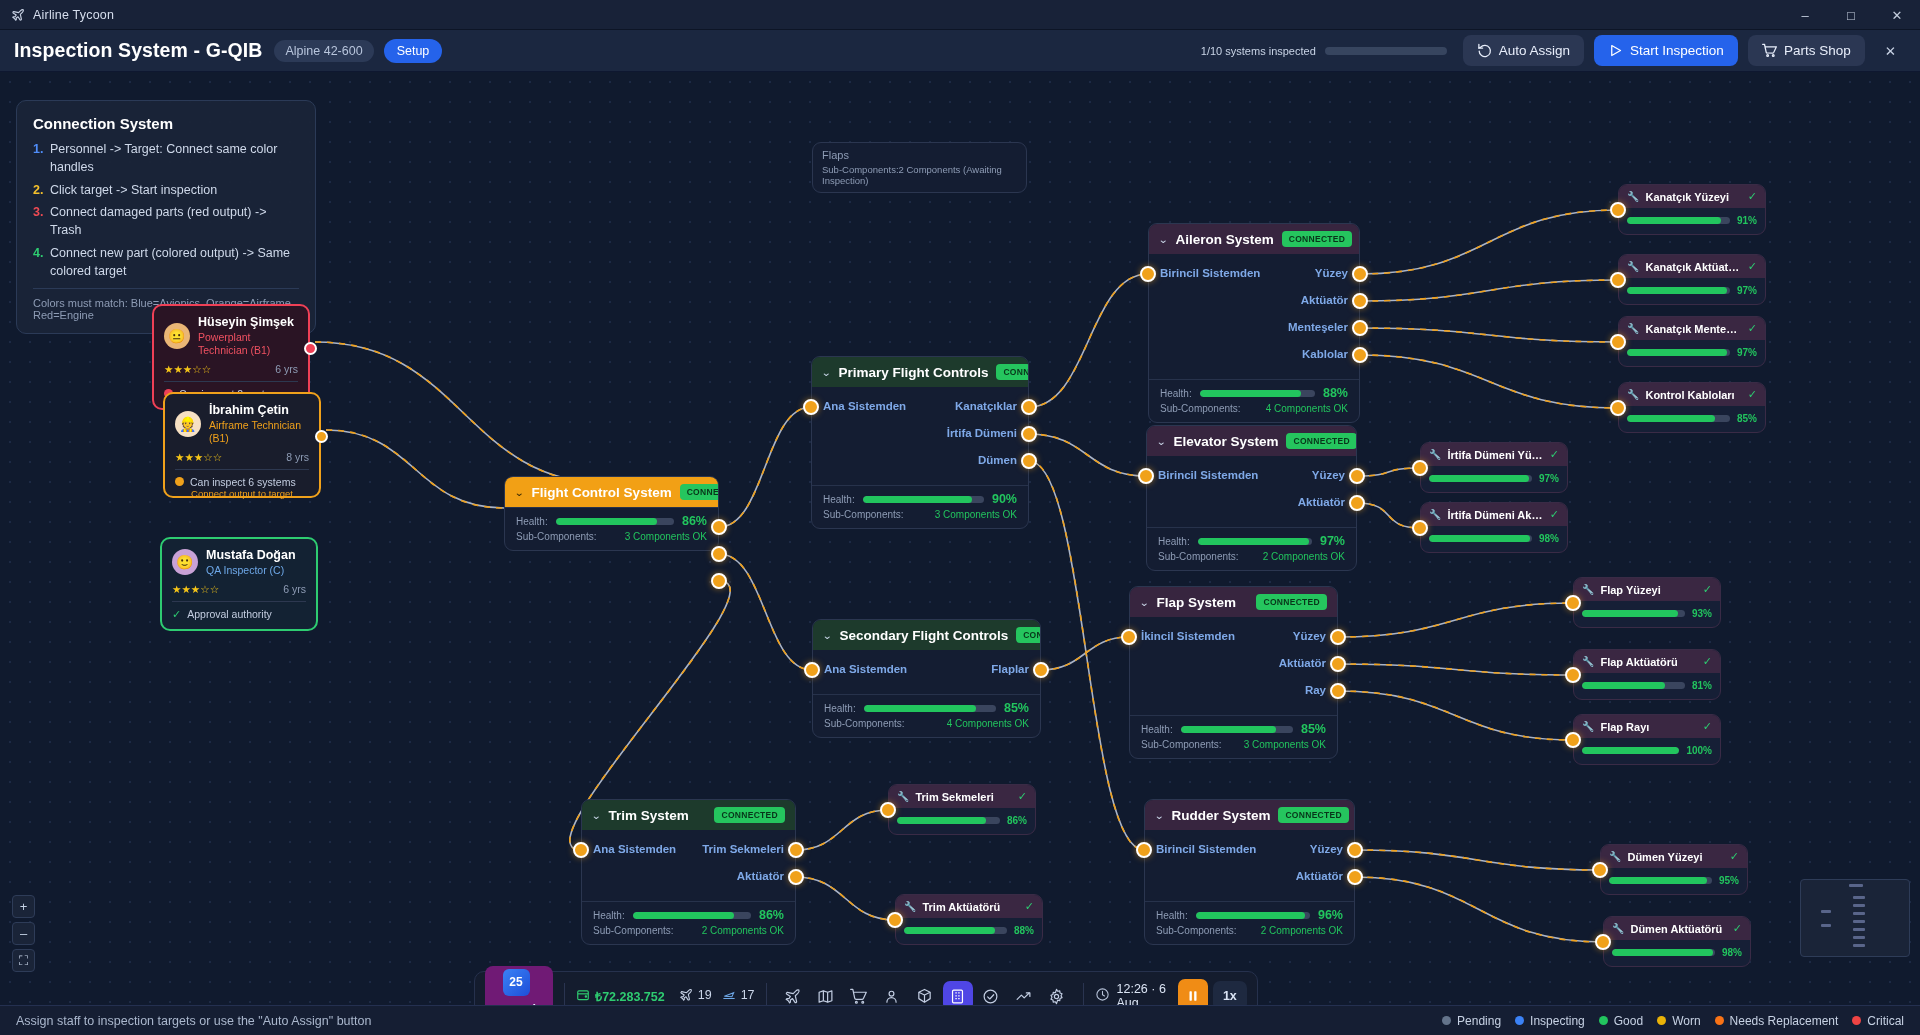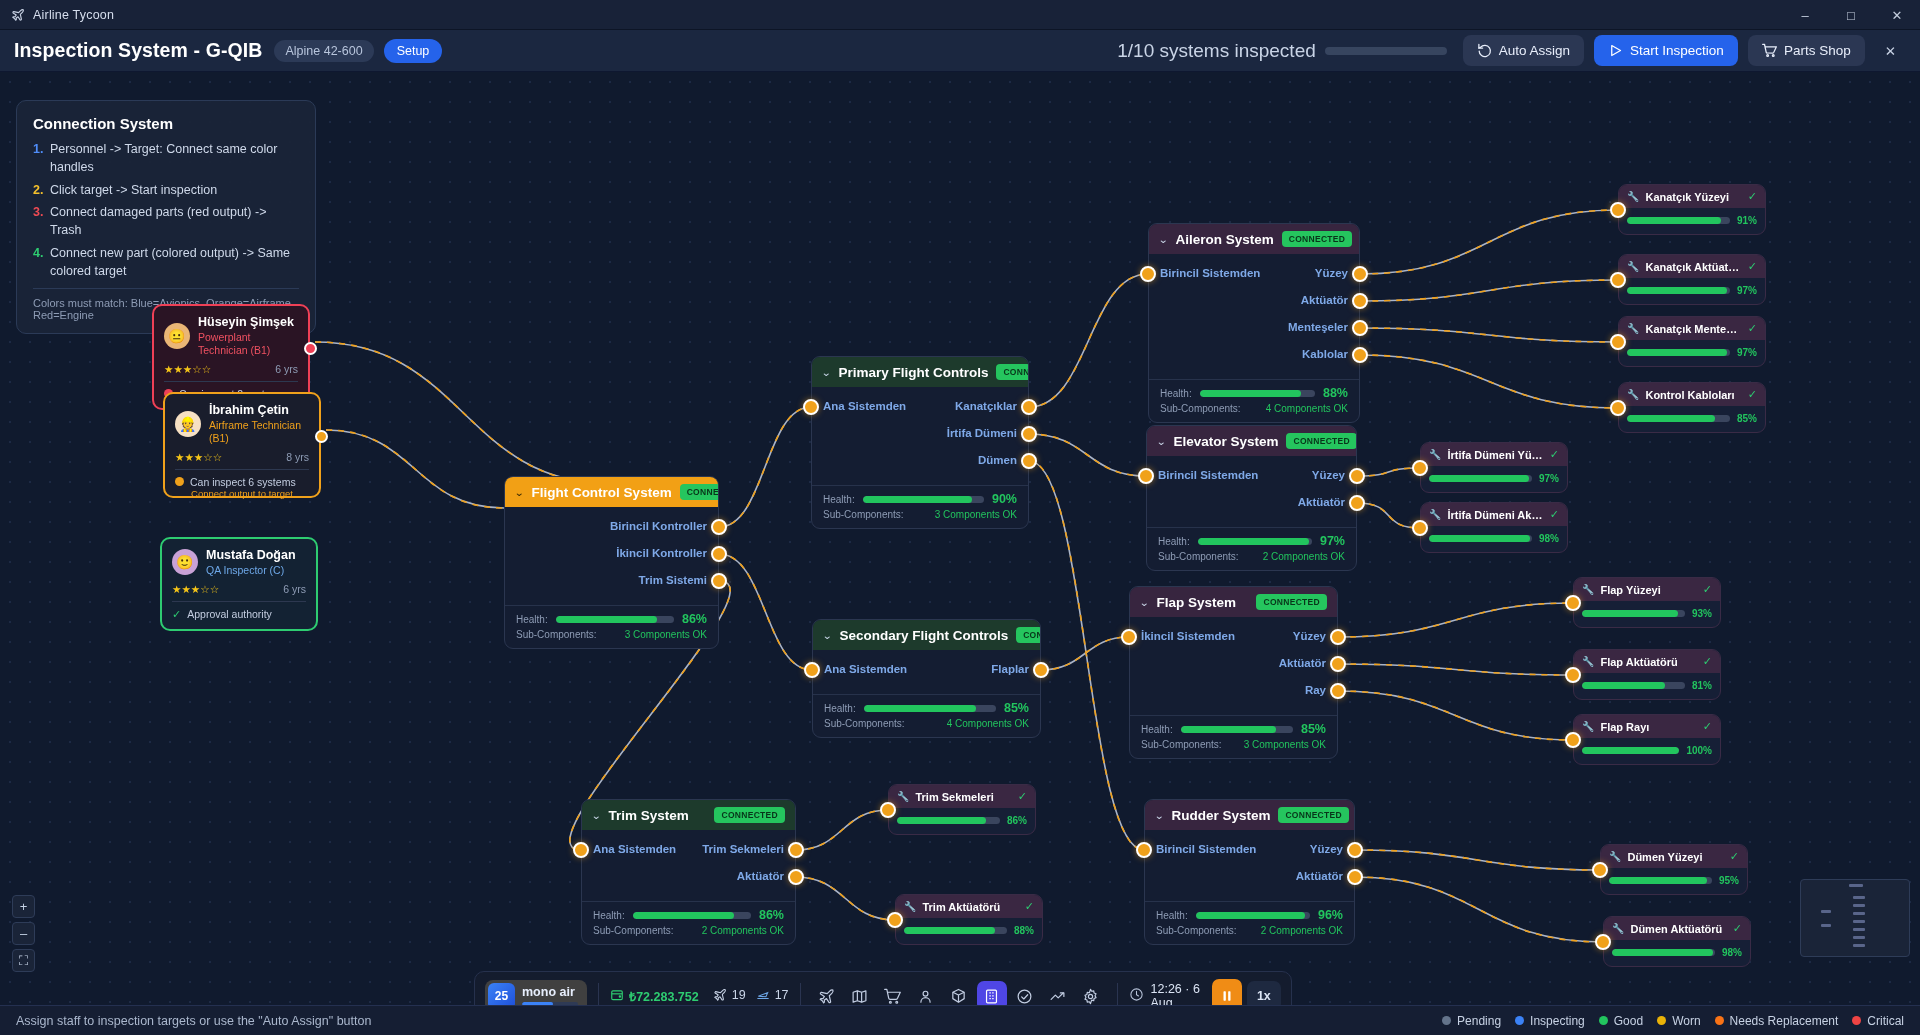--- a/index.html
+++ b/index.html
@@ -32,21 +32,21 @@
   .h-chip{
     margin-left:12px;background:#2c3a57;color:#b8c5dc;font-size:12.5px;
     padding:4px 11px;border-radius:12px;white-space:nowrap;
   }
   .h-setup{
     margin-left:10px;background:#2563eb;color:#fff;font-size:12.5px;
     padding:5px 13px;border-radius:12px;white-space:nowrap;font-weight:500;
   }
   .h-right{margin-left:auto;display:flex;align-items:center;gap:10px;}
   .progress-wrap{display:flex;align-items:center;gap:9px;margin-right:6px;}
-  .progress-label{font-size:19px;color:#c9d4e6;white-space:nowrap;}
+  .progress-label{font-size:11px;color:#c9d4e6;white-space:nowrap;}
   .progress-track{width:122px;height:8px;border-radius:4px;background:#37455f;overflow:hidden;}
   .progress-fill{height:100%;border-radius:4px;background:#3b82f6;}
   .hbtn{
     display:flex;align-items:center;gap:7px;background:#2b3753;color:#e8eefb;
     font-size:13.5px;padding:8px 14px;border-radius:8px;white-space:nowrap;
   }
   .hbtn svg{display:block;}
   .hbtn.primary{background:#2563eb;color:#fff;}
   .hbtn.plain{background:transparent;padding:8px 10px;color:#c8d2e4;}
 
@@ -147,21 +147,21 @@
   
   .minimap{position:absolute;right:10px;bottom:78px;width:110px;height:78px;background:#1a2438;border:1px solid #2e3c58;border-radius:4px;overflow:hidden;}
   .mm-dot{position:absolute;background:#59658a;border-radius:1px;}
 
   
   .bottombar{
     position:absolute;left:474px;bottom:14px;height:50px;
     background:#141c2e;border:1px solid #26314d;border-radius:10px;
     display:flex;align-items:center;padding:0 10px;gap:0;
   }
-  .bb-logo{display:flex;align-items:center;background:#404040;border-radius:8px;padding:3px 9px 3px 3px;gap:7px;}
+  .bb-logo{display:flex;align-items:center;background:#701a75;border-radius:8px;padding:3px 9px 3px 3px;gap:7px;flex-direction:column;}
   .bb-lvl{width:27px;height:27px;border-radius:6px;background:linear-gradient(135deg,#3b82f6,#1d4ed8);display:flex;align-items:center;justify-content:center;font-size:12px;font-weight:bold;color:#fff;}
   .bb-name{font-size:12.5px;font-weight:bold;color:#e7eefc;line-height:1.1;}
   .bb-xp{width:56px;height:4px;border-radius:2px;background:#2e3a55;margin-top:3px;overflow:hidden;}
   .bb-xp i{display:block;height:100%;width:56%;background:#3b82f6;border-radius:2px;}
   .bb-sep{width:1px;height:26px;background:#2a3450;margin:0 11px;}
   .bb-stat{display:flex;align-items:flex-start;gap:5px;font-size:12.5px;color:#cad5e8;}
   .bb-money{color:#2ecc71;font-weight:bold;}
   .bb-icons{display:flex;align-items:center;gap:3px;}
   .bb-ic{width:30px;height:30px;border-radius:7px;display:flex;align-items:center;justify-content:center;color:#c2cde2;}
   .bb-ic.active{background:#4f46e5;color:#fff;}
@@ -310,20 +310,24 @@
             <span>Connect damaged parts (red output) -&gt; Trash</span>
           </li>
         <li>
             <span class="num n4">4.</span>
             <span>Connect new part (colored output) -&gt; Same colored target</span>
           </li>
       </ol>
       <div class="foot">Colors must match: Blue=Avionics, Orange=Airframe, Red=Engine</div>
     </div>
 
+    <div class="ghost">
+      <div class="g1">Flaps</div>
+      <div class="g2">Sub-Components:2 Components (Awaiting Inspection)</div>
+    </div>
 
     <div id="dyn">
         <div class="staff red" style="left: 152px; top: 232px;">
           <div class="staff-top">
             <div class="avatar av-a">😐</div>
             <div>
               <div class="staff-name">Hüseyin Şimşek</div>
               <div class="staff-role r-red">Powerplant Technician (B1)</div>
             </div>
           </div>
@@ -372,31 +376,20 @@
           <div class="staff-bot">
             <span class="check-g">✓</span>
             <span>Approval authority</span>
           </div>
         </div>
         <div class="node" style="left: 504px; top: 404px; width: 215px;">
           <div class="node-head nh-orange">
             <span class="chev">⌄</span>
             <span class="node-title">Flight Control System</span>
             <span class="badge">CONNECTED</span>
-          </div>
-          <div class="node-body">
-            <div class="port out">
-              <span class="lbl" style="margin-left:auto">Birincil Kontroller</span>
-            </div>
-            <div class="port out">
-              <span class="lbl" style="margin-left:auto">İkincil Kontroller</span>
-            </div>
-            <div class="port out">
-              <span class="lbl" style="margin-left:auto">Trim Sistemi</span>
-            </div>
           </div>
           <div class="node-foot">
             <div class="frow">
               <span class="k">Health:</span>
               <span class="hbar">
                 <i style="width:86%"></i>
               </span>
               <span class="hpct">86%</span>
             </div>
             <div class="frow2">

